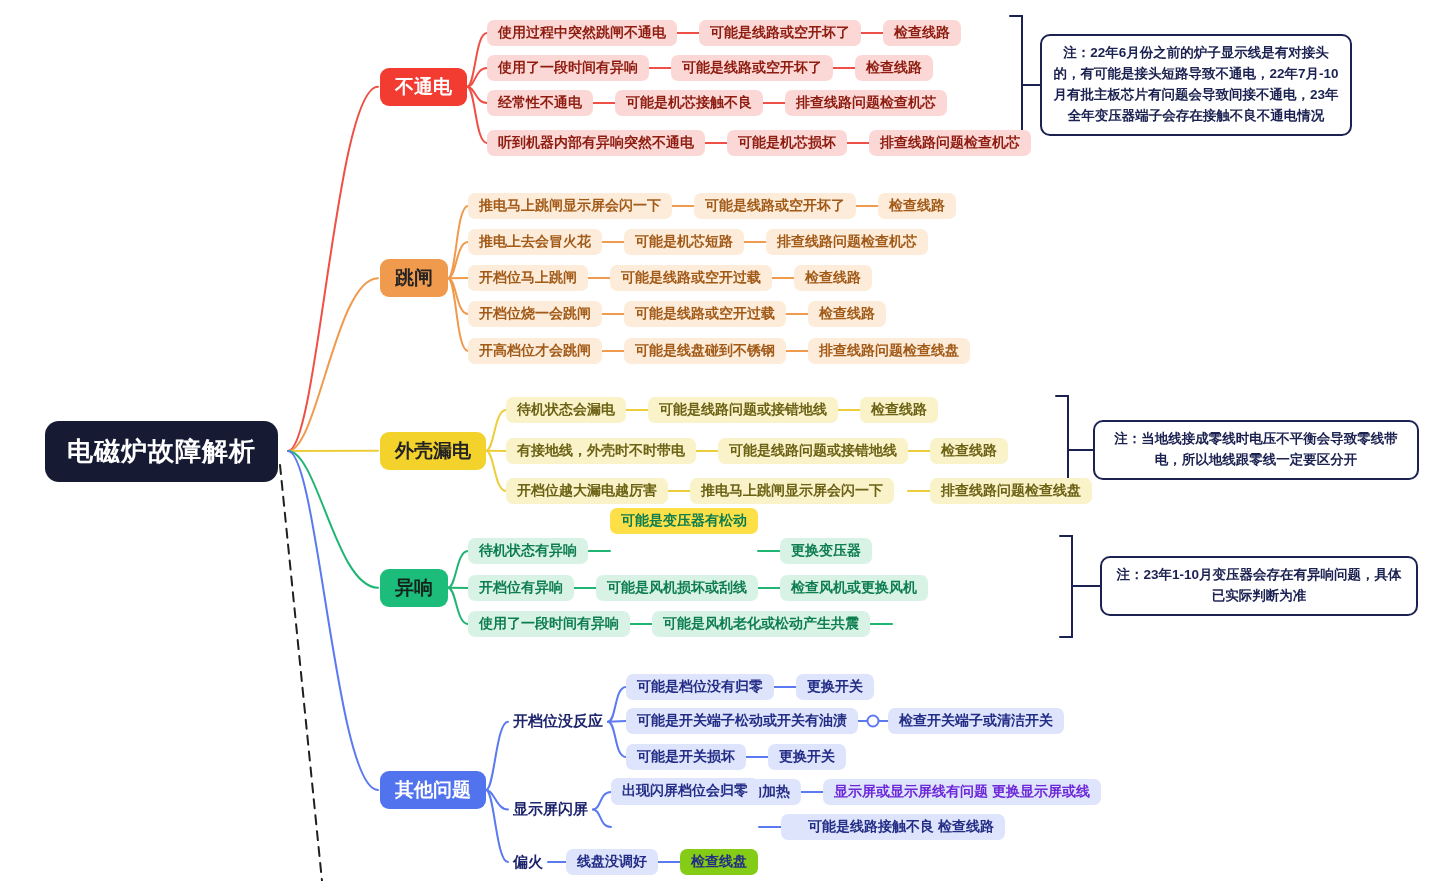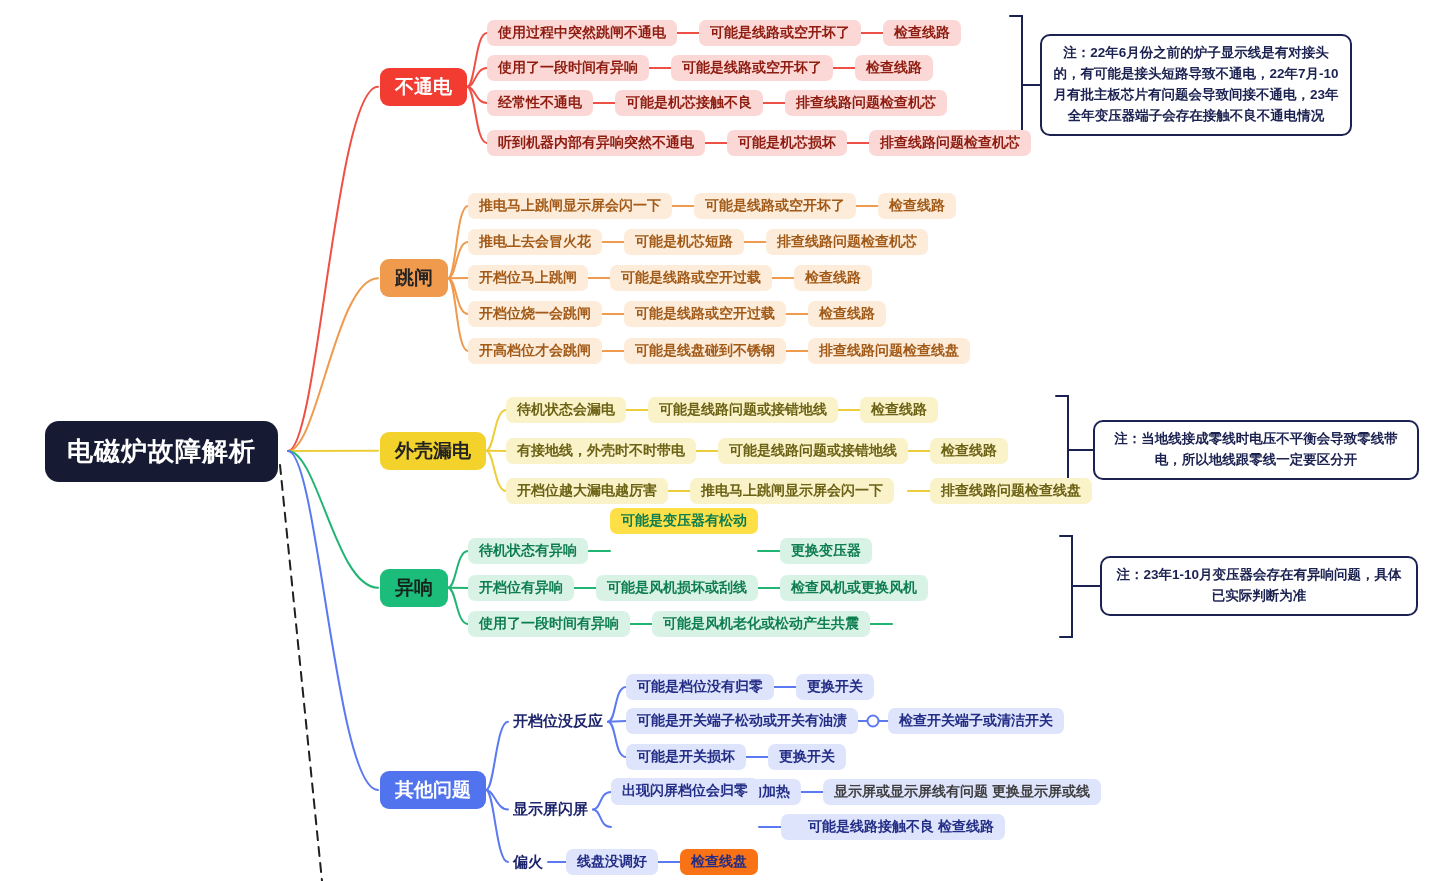--- a/index.html
+++ b/index.html
@@ -148,19 +148,19 @@
     <div class="node branch" style="background: rgb(82, 115, 238); color: rgb(255, 255, 255); left: 380px; top: 771px;">其他问题</div>
     <div class="node sub" style="color: rgb(29, 36, 107); left: 508px; top: 710px;">开档位没反应</div>
     <div class="node leaf" style="background: rgb(222, 228, 252); color: rgb(35, 45, 133); left: 626px; top: 674px;">可能是档位没有归零</div>
     <div class="node leaf" style="background: rgb(222, 228, 252); color: rgb(35, 45, 133); left: 796px; top: 674px;">更换开关</div>
     <div class="node leaf" style="background: rgb(222, 228, 252); color: rgb(35, 45, 133); left: 626px; top: 708px;">可能是开关端子松动或开关有油渍</div>
     <div class="node leaf" style="background: rgb(222, 228, 252); color: rgb(35, 45, 133); left: 888px; top: 708px;">检查开关端子或清洁开关</div>
     <div class="node leaf" style="background: rgb(222, 228, 252); color: rgb(35, 45, 133); left: 626px; top: 744px;">可能是开关损坏</div>
     <div class="node leaf" style="background: rgb(222, 228, 252); color: rgb(35, 45, 133); left: 768px; top: 744px;">更换开关</div>
     <div class="node sub" style="color: rgb(29, 36, 107); left: 508px; top: 798px;">显示屏闪屏</div>
     <div class="node leaf" style="background: rgb(222, 228, 252); color: rgb(35, 45, 133); left: 611px; top: 779px;">出现闪屏过程中不影响加热</div>
-    <div class="node leaf" style="background: rgb(222, 228, 252); color: #404040; left: 823px; top: 779px;">显示屏或显示屏线有问题 更换显示屏或线</div>
+    <div class="node leaf" style="background: rgb(222, 228, 252); color: #6d28d9; left: 823px; top: 779px;">显示屏或显示屏线有问题 更换显示屏或线</div>
     <div class="node leaf" style="background: rgb(222, 228, 252); color: rgb(35, 45, 133); left: 611px; top: 778px;">出现闪屏档位会归零</div>
     <div class="node leaf" style="background: rgb(222, 228, 252); color: rgb(35, 45, 133); left: 781px; top: 814px; padding-left: 27px;">可能是线路接触不良 检查线路</div>
     <div class="node sub" style="color: rgb(29, 36, 107); left: 508px; top: 851px;">偏火</div>
     <div class="node leaf" style="background: rgb(222, 228, 252); color: rgb(35, 45, 133); left: 566px; top: 849px;">线盘没调好</div>
-    <div class="node leaf" style="background: #f97316; color: rgb(35, 45, 133); left: 680px; top: 849px;">检查线盘</div>
+    <div class="node leaf" style="background: #84cc16; color: rgb(35, 45, 133); left: 680px; top: 849px;">检查线盘</div>
   </div>
 
 </body></html>

